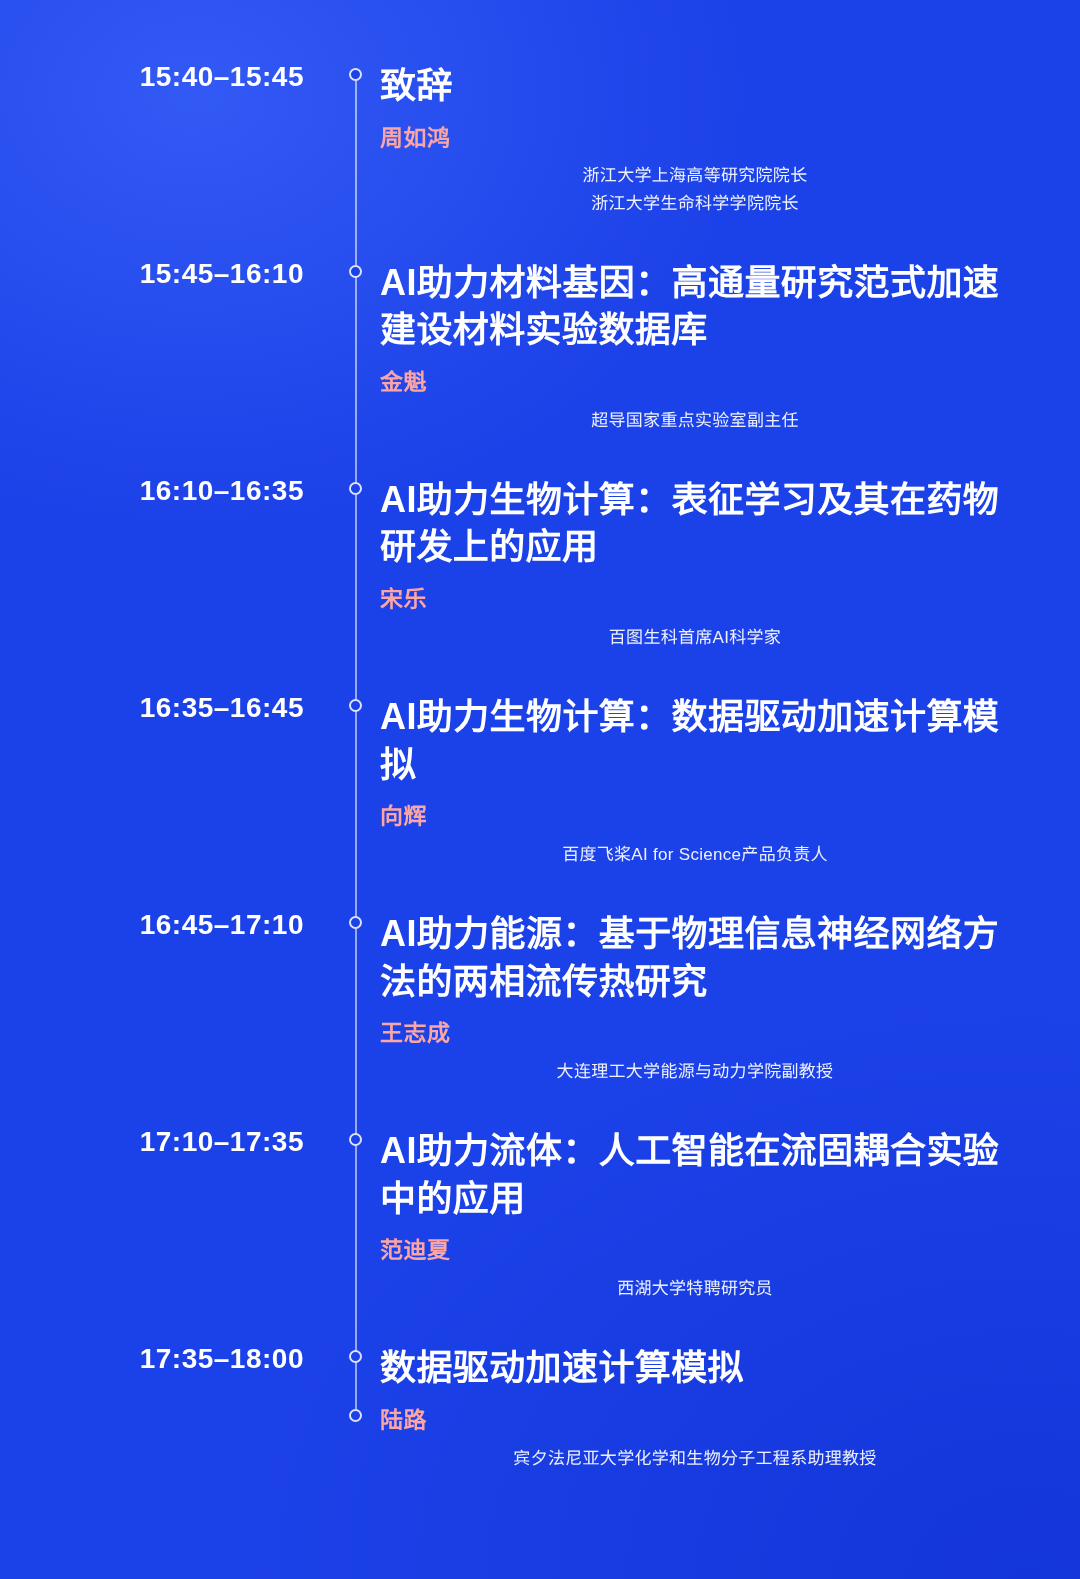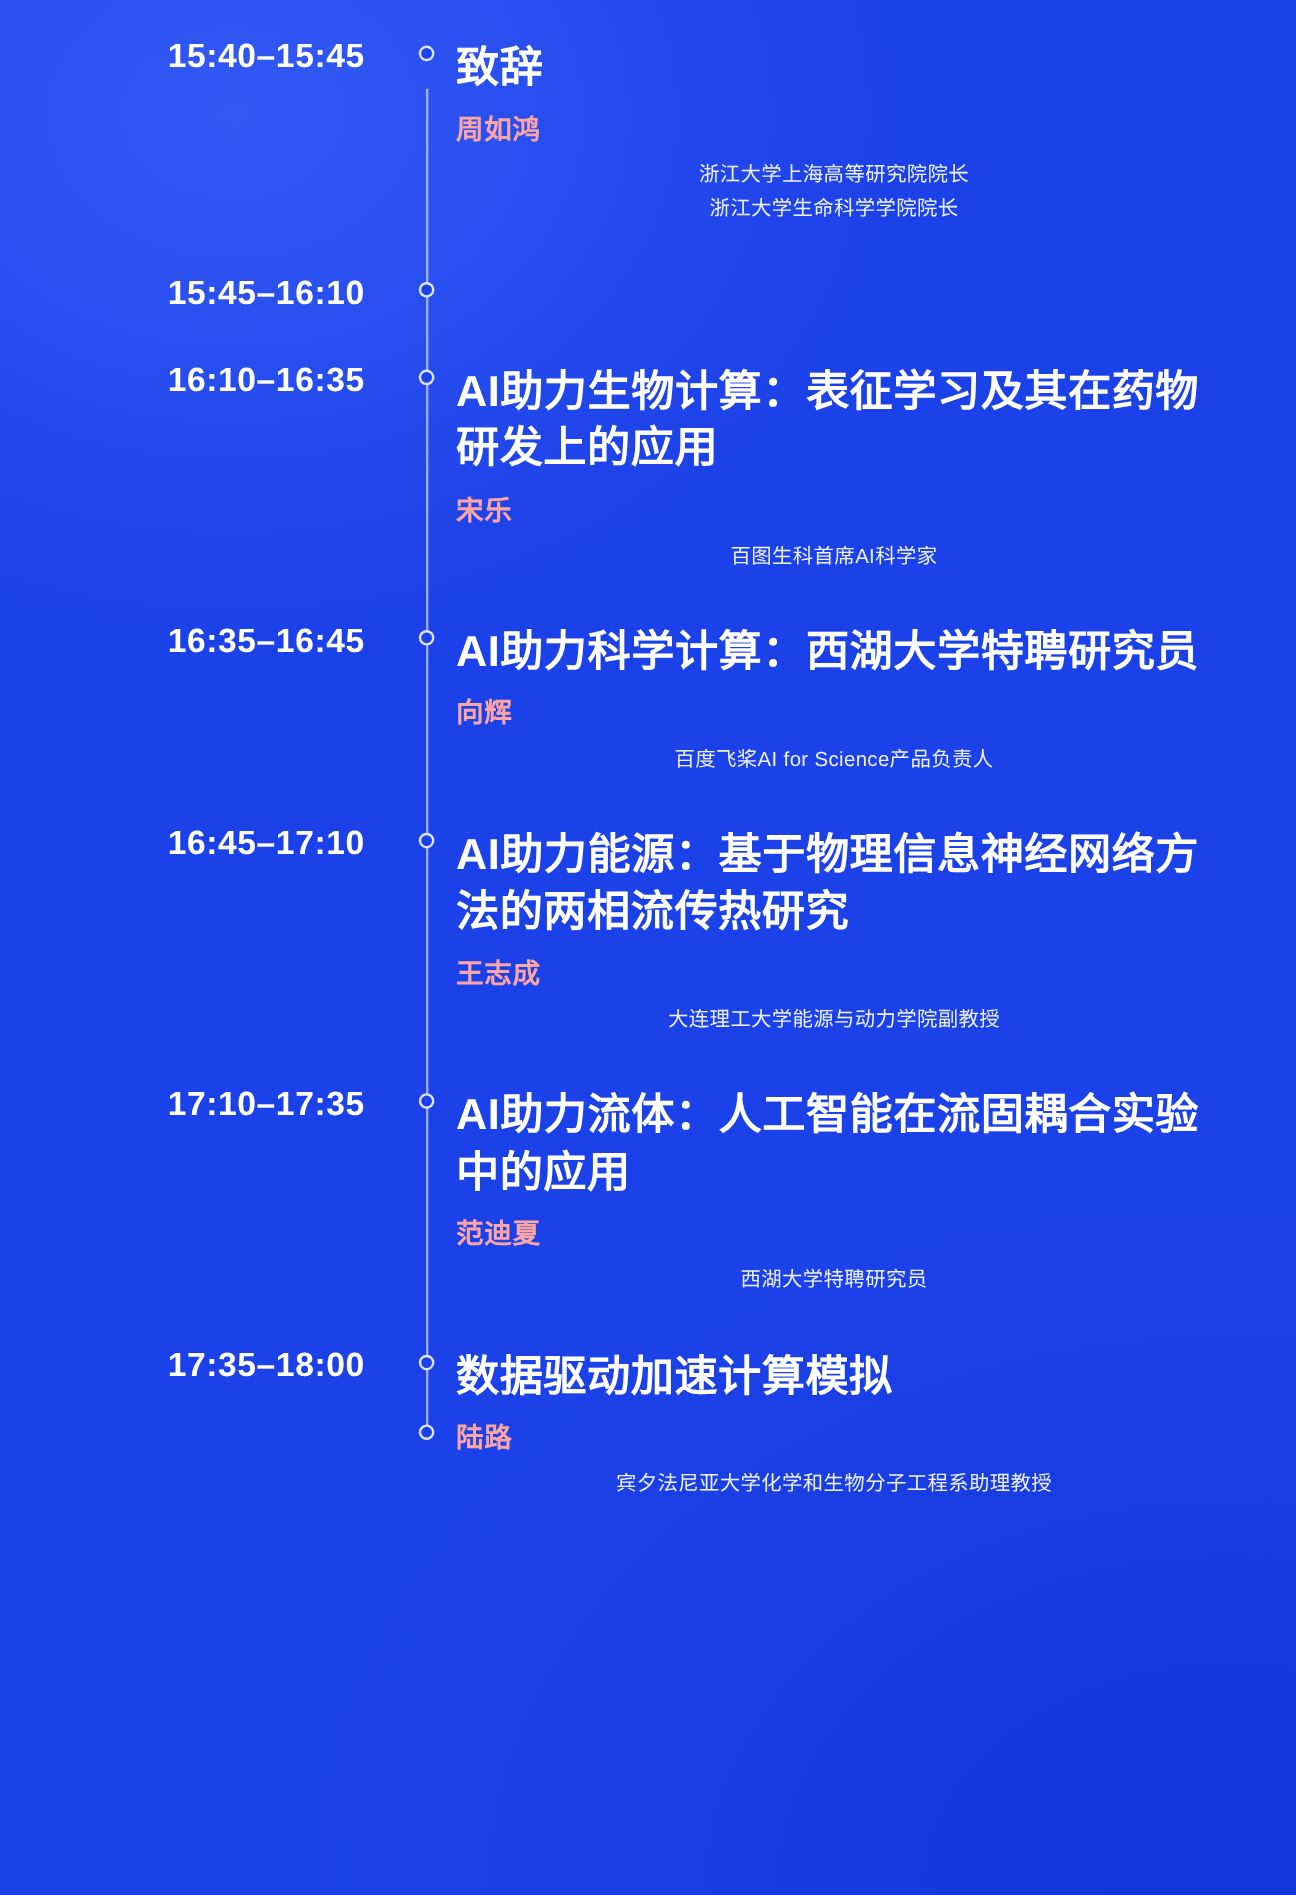--- a/index.html
+++ b/index.html
@@ -18,21 +18,21 @@
   .bg-glow {
     position: absolute;
     inset: 0;
     background:
       radial-gradient(ellipse 900px 700px at 18% 6%, rgba(70,110,255,0.55) 0%, rgba(27,65,232,0) 62%),
       radial-gradient(ellipse 1200px 900px at 95% 100%, rgba(10,40,200,0.45) 0%, rgba(27,65,232,0) 65%);
     pointer-events: none;
   }
   .agenda {
     position: relative;
-    padding: 32px 0 0 0;
+    padding: 62px 0 0 0;
   }
   .timeline {
     position: absolute;
     left: 355px;
     top: 74px;
     bottom: 58px;
     width: 2px;
     background: rgba(255,255,255,0.55);
   }
   .row {
@@ -134,20 +134,25 @@
     </div>
   </div>
 
   <div class="row">
     <div class="time-col">
       <div class="time">15:45–16:10</div>
     </div>
     <div class="dot-col">
       <div class="dot"></div>
     </div>
+    <div class="content-col">
+      <div class="title">AI助力材料基因：高通量研究范式加速建设材料实验数据库</div>
+      <div class="speaker">金魁</div>
+      <div class="affil">超导国家重点实验室副主任</div>
+    </div>
   </div>
 
   <div class="row">
     <div class="time-col">
       <div class="time">16:10–16:35</div>
     </div>
     <div class="dot-col">
       <div class="dot"></div>
     </div>
     <div class="content-col">
@@ -158,21 +163,21 @@
   </div>
 
   <div class="row">
     <div class="time-col">
       <div class="time">16:35–16:45</div>
     </div>
     <div class="dot-col">
       <div class="dot"></div>
     </div>
     <div class="content-col">
-      <div class="title">AI助力科学计算：西湖大学特聘研究员</div>
+      <div class="title">AI助力生物计算：数据驱动加速计算模拟</div>
       <div class="speaker">向辉</div>
       <div class="affil">百度飞桨AI for Science产品负责人</div>
     </div>
   </div>
 
   <div class="row">
     <div class="time-col">
       <div class="time">16:45–17:10</div>
     </div>
     <div class="dot-col">

